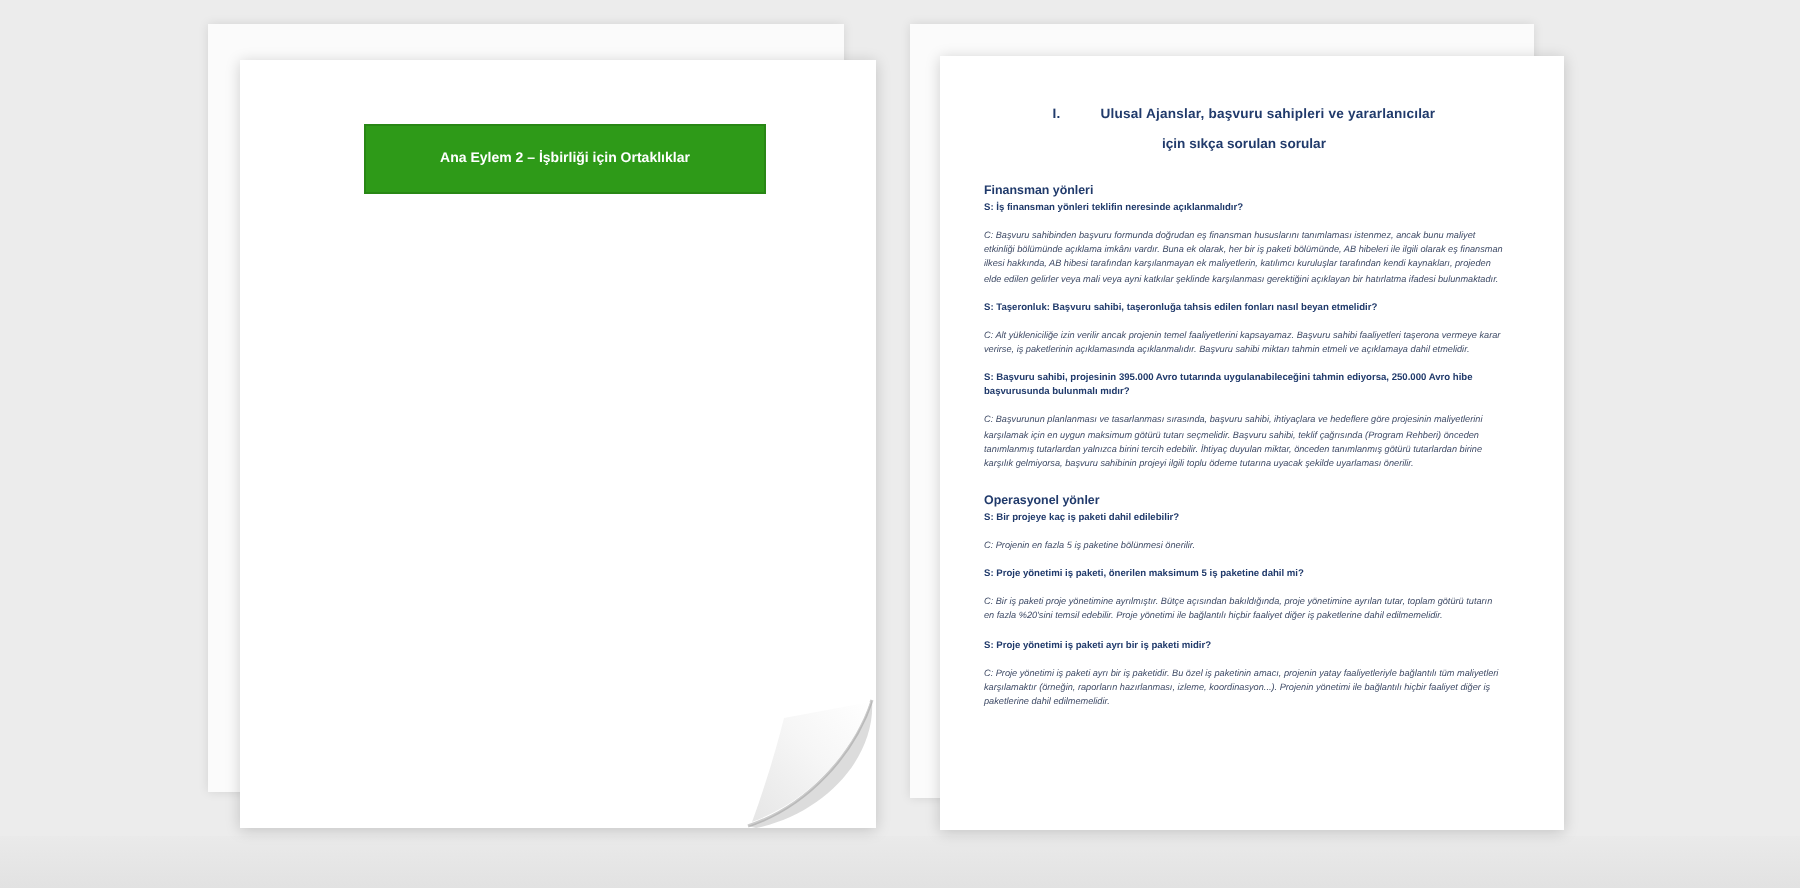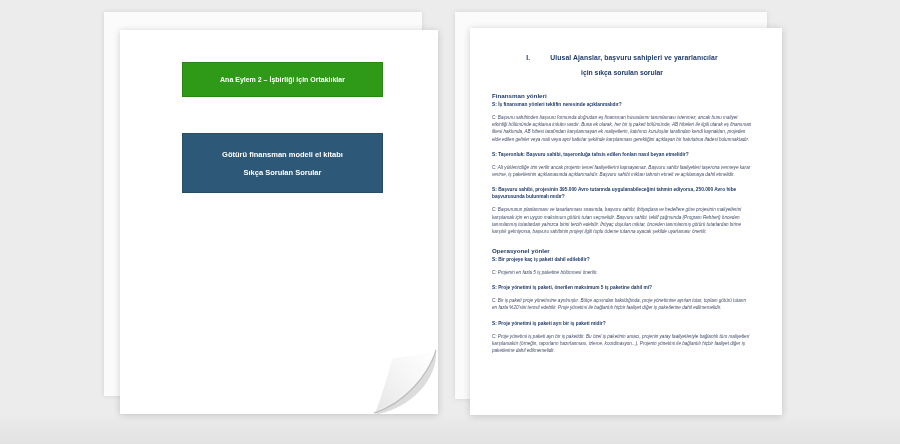--- a/index.html
+++ b/index.html
@@ -68,24 +68,20 @@
 </head>
 <body>
 
 <div class="floor"></div>
 
 <div id="left-back" class="sheet-back"></div>
 <div id="left-page" class="sheet">
   <div id="banner-green" class="banner" style="background-color: rgb(46, 154, 24);">
     <span>Ana Eylem 2 – İşbirliği için Ortaklıklar</span>
   </div>
-  <div id="banner-blue" class="banner" style="background-color: rgb(46, 88, 120);">
-    <span class="l1">Götürü finansman modeli el kitabı</span>
-    <span class="l2">Sıkça Sorulan Sorular</span>
-  </div>
   <svg class="page-curl" viewBox="0 0 74 65">
     <defs>
       <linearGradient id="sheetGrad" x1="0" y1="1" x2="1" y2="0">
         <stop offset="0" stop-color="#e6e6e6"></stop>
         <stop offset="0.55" stop-color="#f6f6f6"></stop>
         <stop offset="1" stop-color="#ffffff"></stop>
       </linearGradient>
     </defs>
     <path d="M10 64 C 40 54, 63 28, 72 1 C 74 30, 48 58, 14 65 Z" fill="#a8a8a8" opacity="0.40"></path>
     <path d="M10 64 C 40 54, 63 28, 72 1" stroke="#8f8f8f" stroke-width="1.6" fill="none" opacity="0.45"></path>

